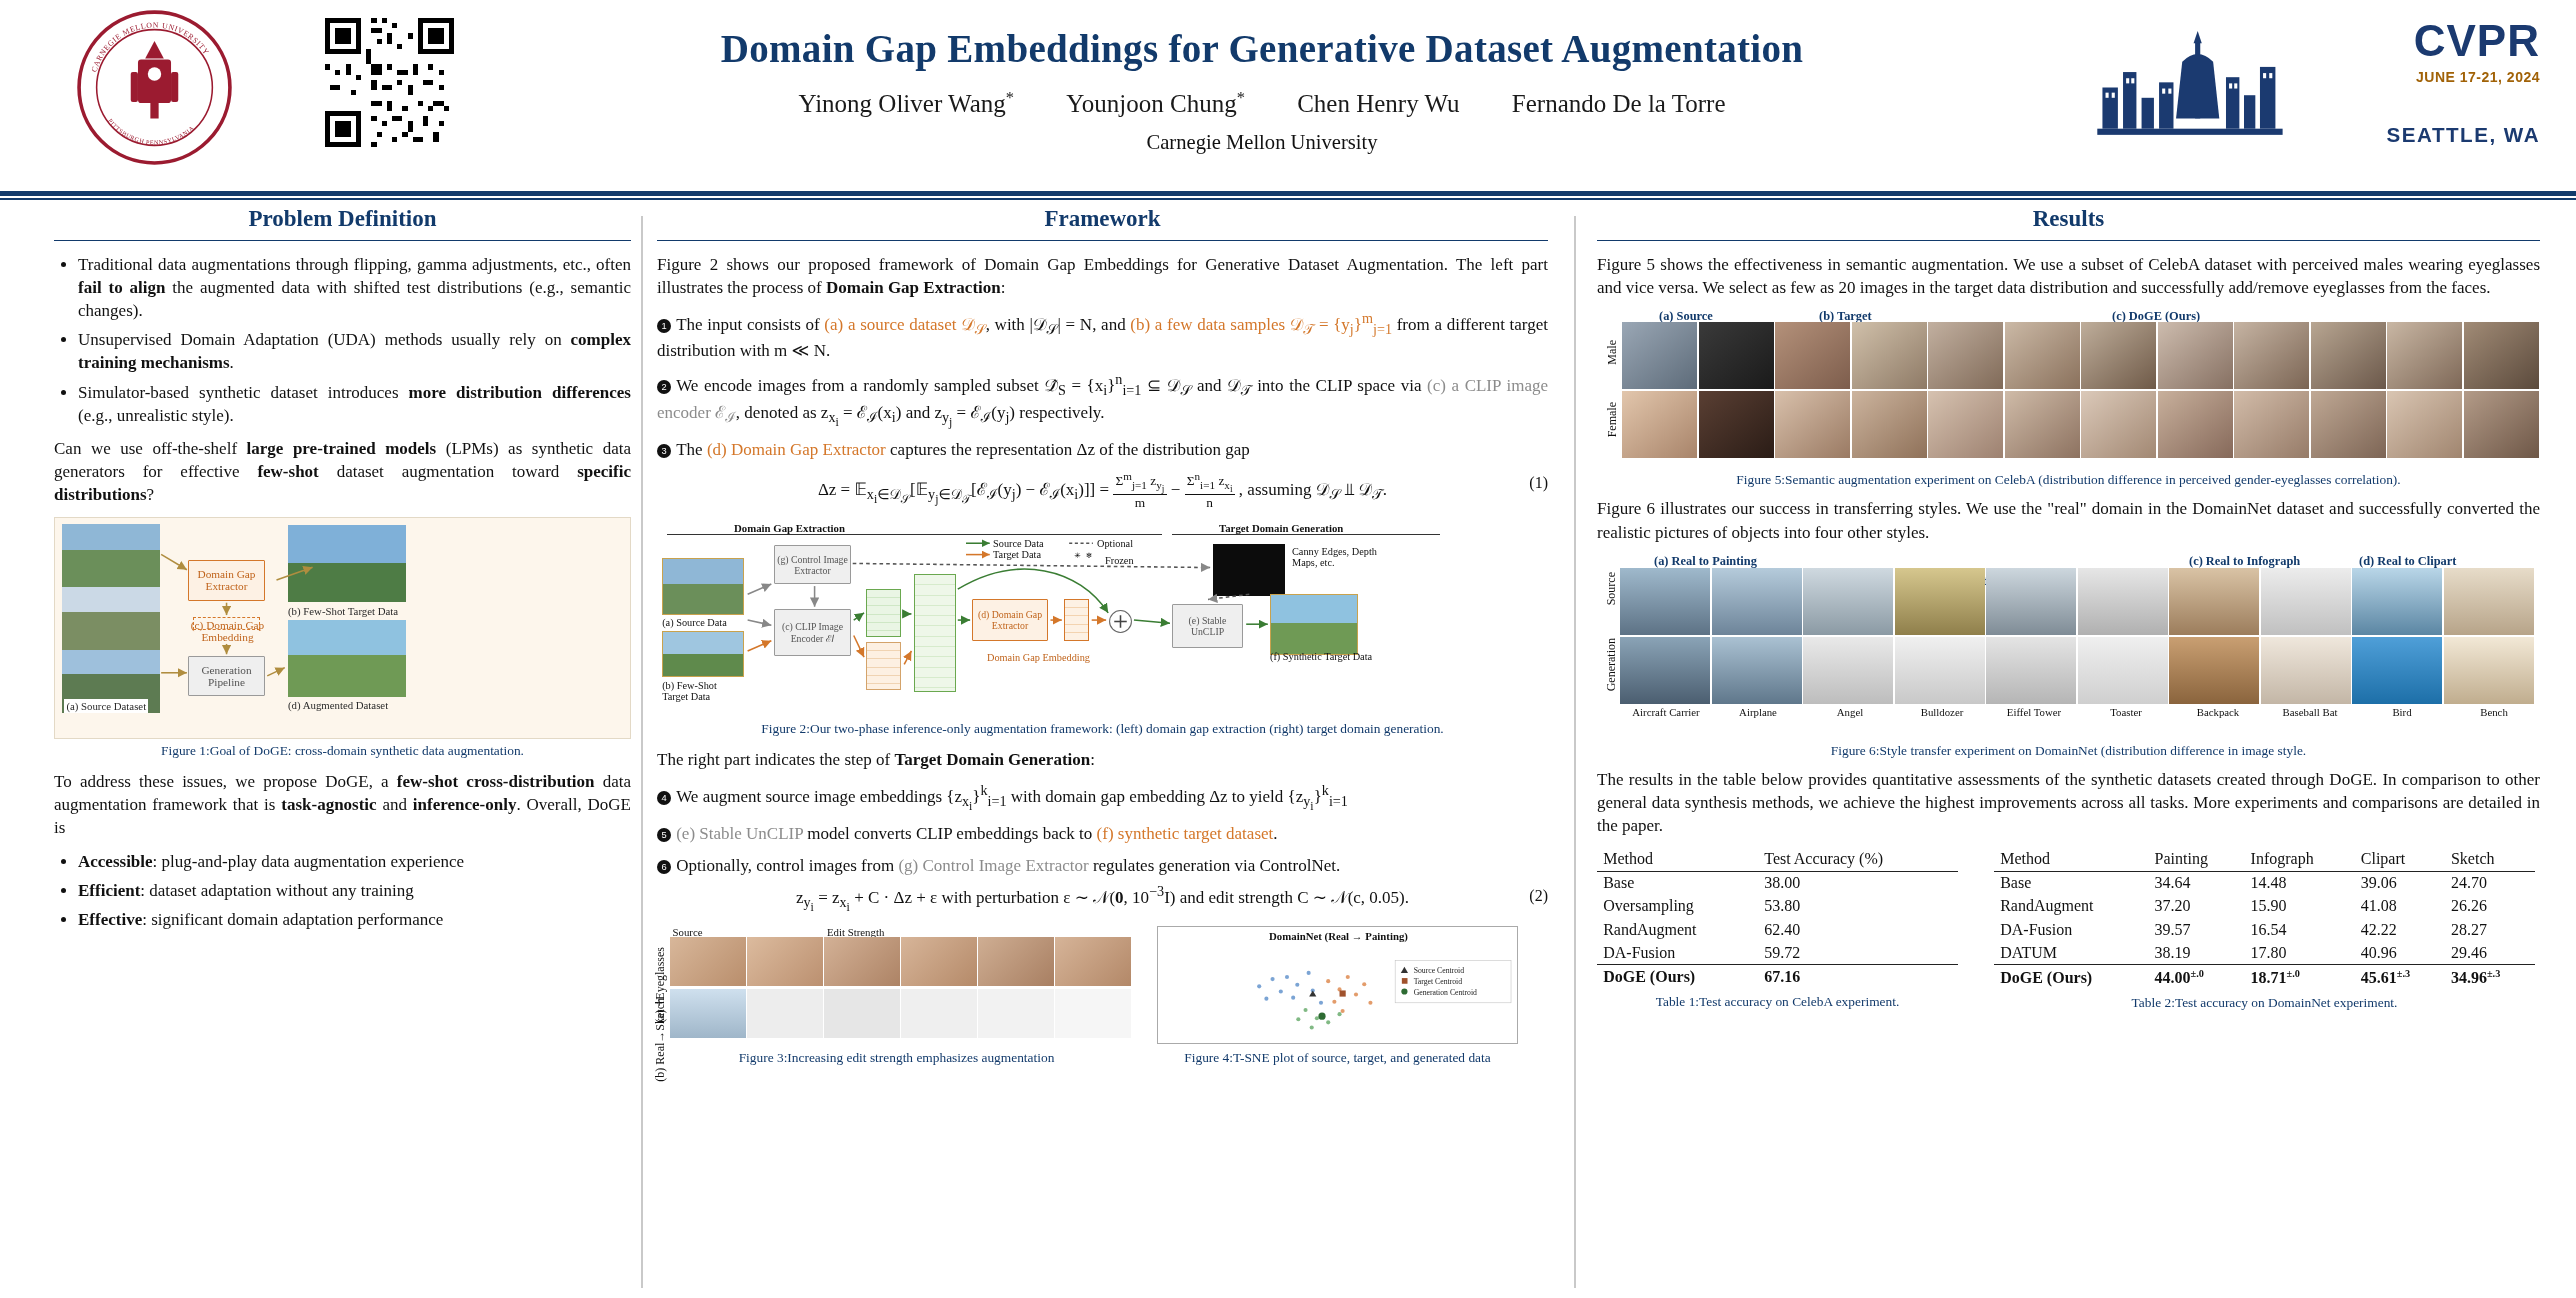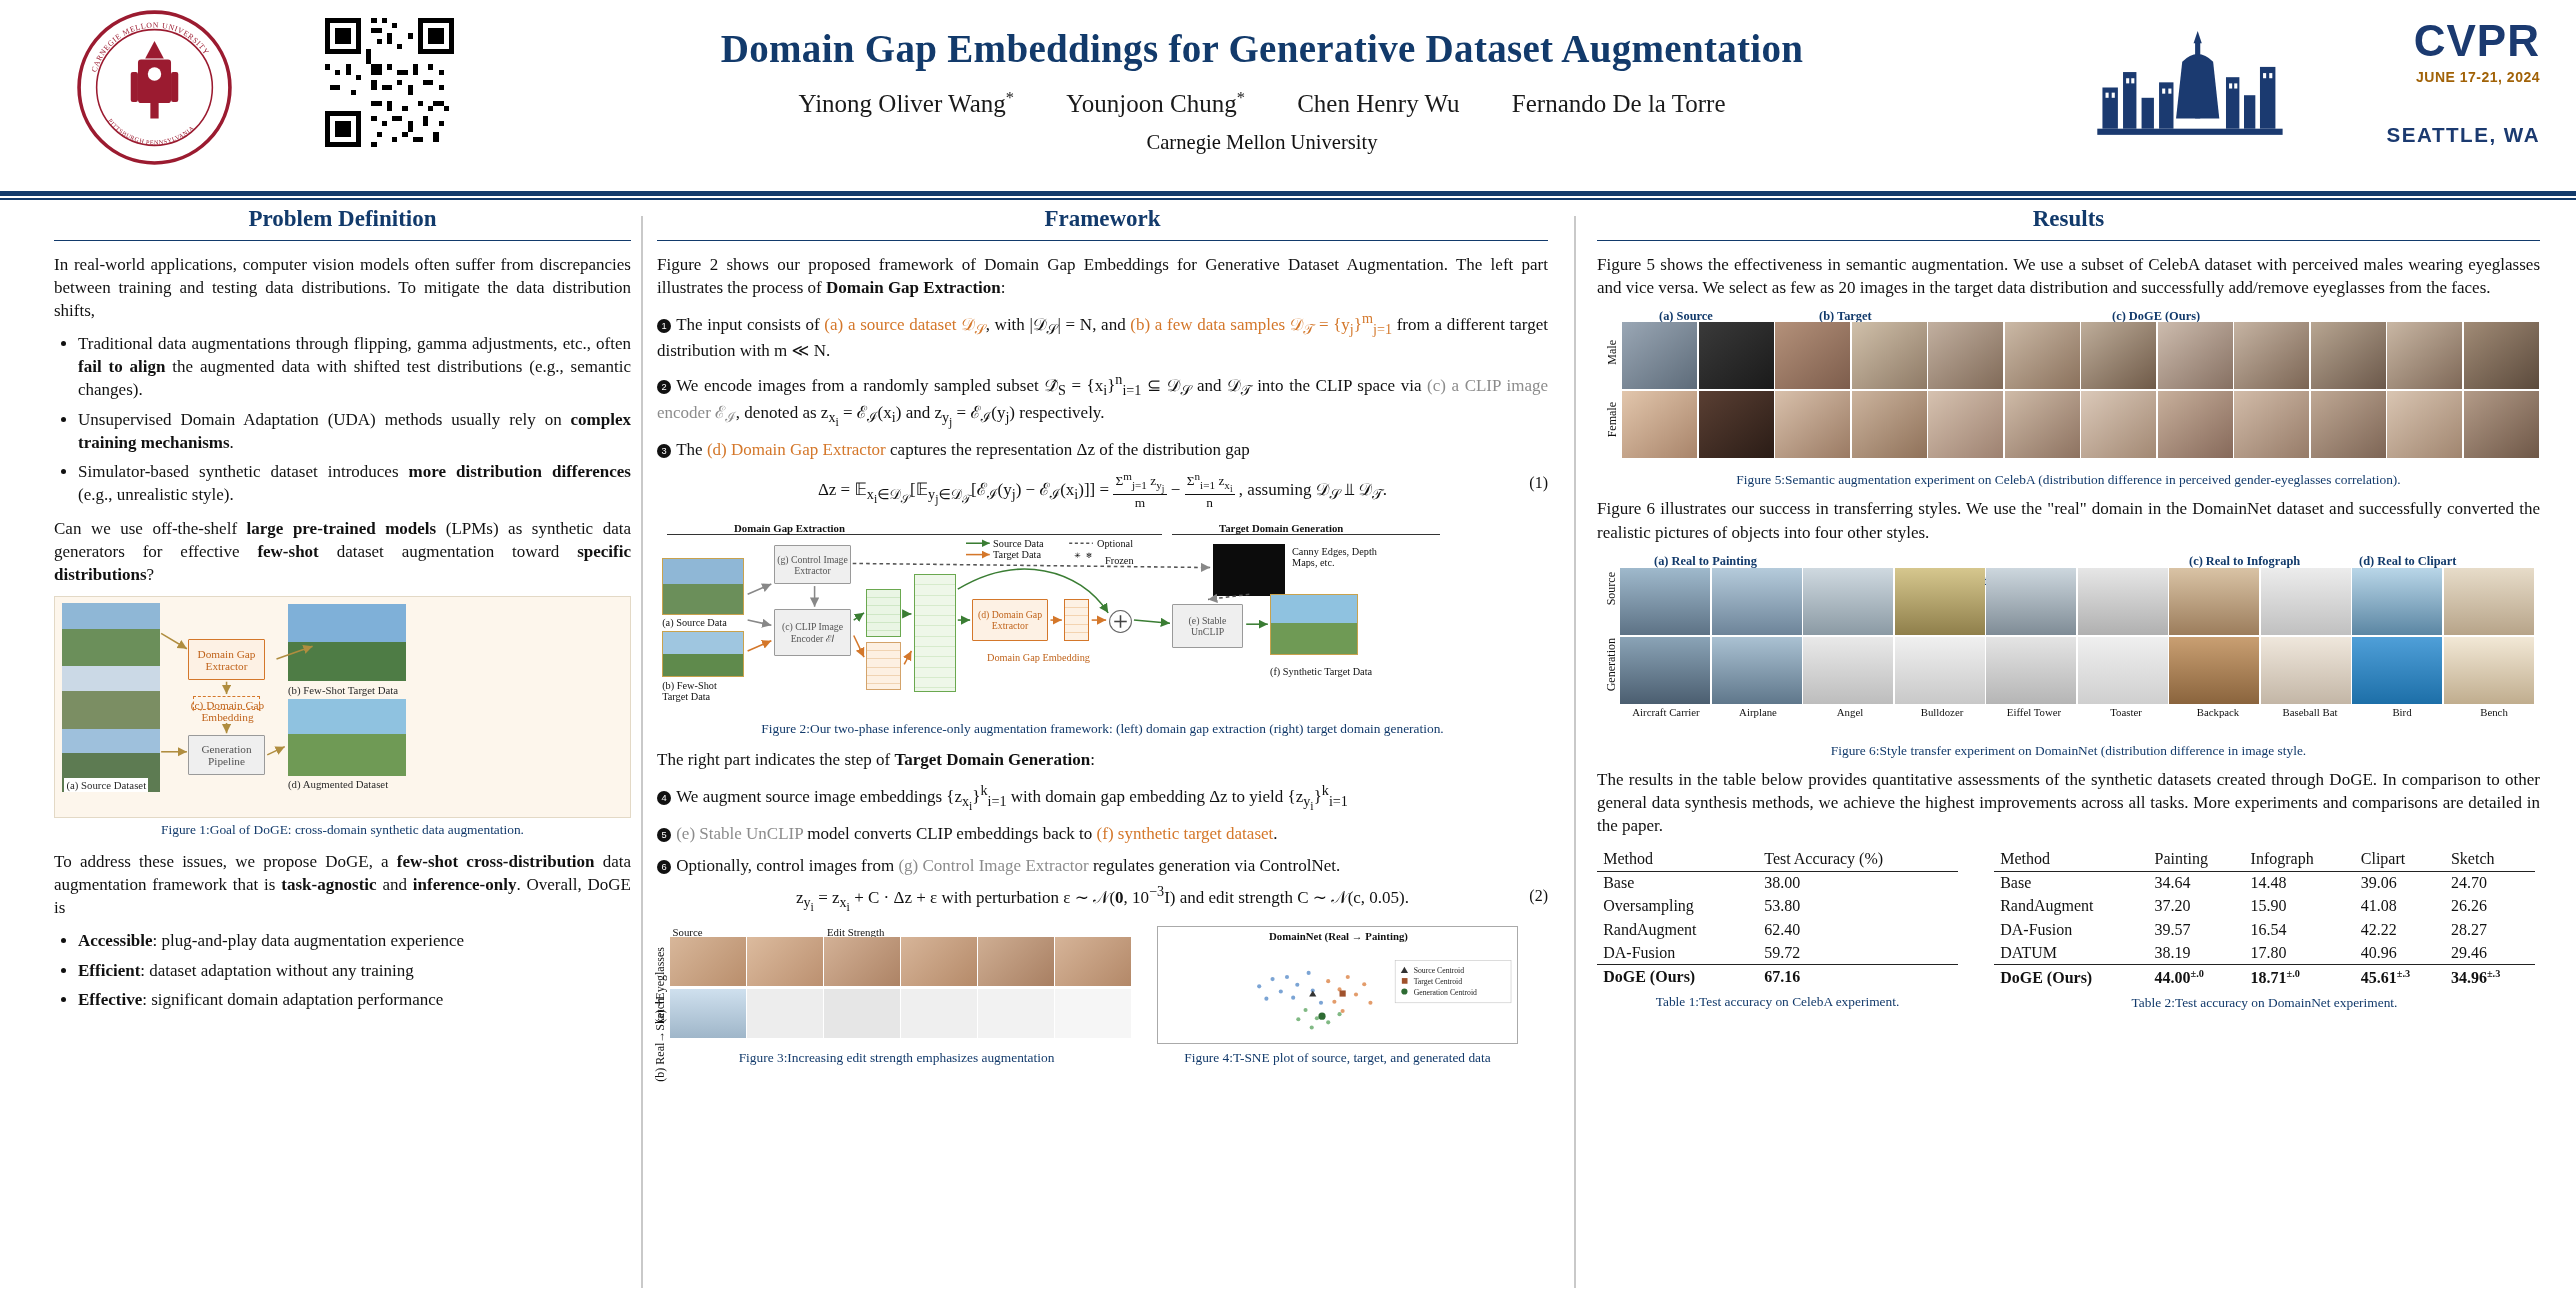--- a/index.html
+++ b/index.html
@@ -244,21 +244,20 @@
 
   <div class="vsep" style="left:641px;"></div>
   <div class="vsep" style="left:1574px;"></div>
 
   <div class="cols">
 
     <div class="col col1">
       <div class="sec-head">Problem Definition</div>
       <div class="sec-underline"></div>
 
-      <p class="body" id="c1p1">In real-world applications, computer vision models often suffer from discrepancies between training and testing data distributions. To mitigate the data distribution shifts,</p>
 
       <ul class="body" id="c1b1">
           <li>Traditional data augmentations through flipping, gamma adjustments, etc., often <b>fail to align</b> the augmented data with shifted test distributions (e.g., semantic changes).</li>
           <li>Unsupervised Domain Adaptation (UDA) methods usually rely on <b>complex training mechanisms</b>.</li>
           <li>Simulator-based synthetic dataset introduces <b>more distribution differences</b> (e.g., unrealistic style).</li>
         </ul>
 
       <p class="body" id="c1p2">Can we use off-the-shelf <b>large pre-trained models</b> (LPMs) as synthetic data generators for effective <b>few-shot</b> dataset augmentation toward <b>specific distributions</b>?</p>
 
       <div class="fig1">
@@ -380,21 +379,21 @@
           <line x1="12" y1="24" x2="36" y2="24" stroke="#444" stroke-width="3"></line>
           <line x1="24" y1="12" x2="24" y2="36" stroke="#444" stroke-width="3"></line>
         </svg>
 
         <div style="position:absolute;left:556px;top:21.6px;width:72px;height:52px;background:#0c0c0c;"></div>
         <div class="lbl" style="left:635px; top:24px; width:98px;">Canny Edges, Depth Maps, etc.</div>
 
         <div class="box-gray" style="left:515px; top:82px; width:71px; height:44px; font-size:9.8px;">(e) Stable UnCLIP</div>
 
         <div style="position:absolute;left:613px;top:72px;width:88px;height:61px;border:1px solid #c9a24d;background:linear-gradient(#8fc2e0 0 48%, #6f9a55 48% 100%);"></div>
-        <div class="lbl" style="left:613px; top:144px;">(f) Synthetic Target Data</div>
+        <div class="lbl" style="left:613px; top:129px;">(f) Synthetic Target Data</div>
 
         <svg style="position:absolute;left:0;top:0;" width="891" height="191" viewBox="0 0 1730 370">
           <g fill="none" stroke-width="3">
             <path d="M176 140 L 222 120" stroke="#888" marker-end="url(#m1)"></path>
             <path d="M176 190 L 222 200" stroke="#888" marker-end="url(#m1)"></path>
             <path d="M176 250 L 222 230" stroke="#d4772a" marker-end="url(#m2)"></path>
             <path d="M382 190 L 402 176" stroke="#3a7d33" marker-end="url(#m3)"></path>
             <path d="M382 220 L 402 262" stroke="#d4772a" marker-end="url(#m2)"></path>
             <path d="M480 178 L 494 178" stroke="#3a7d33" marker-end="url(#m3)"></path>
             <path d="M480 276 L 494 250" stroke="#d4772a" marker-end="url(#m2)"></path>

